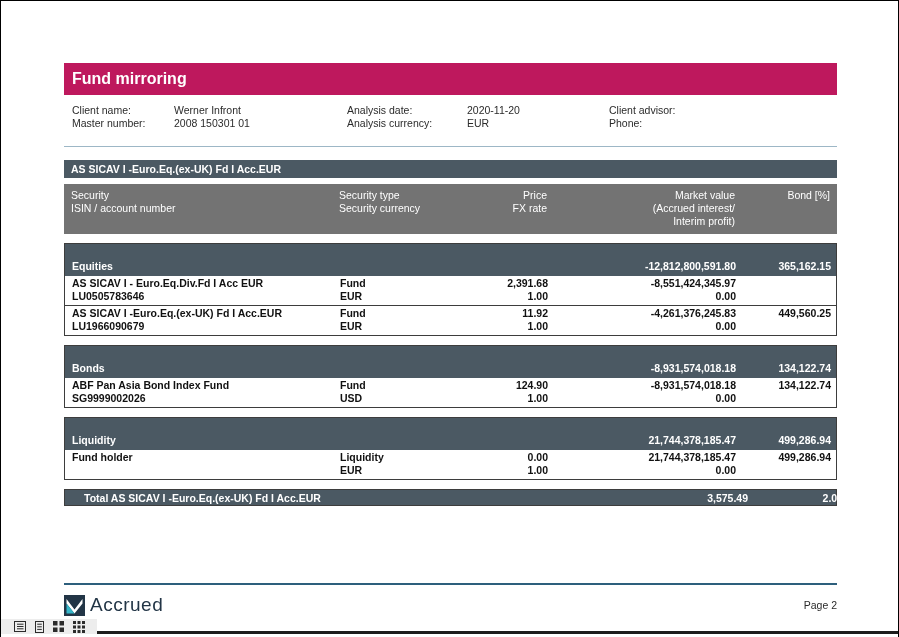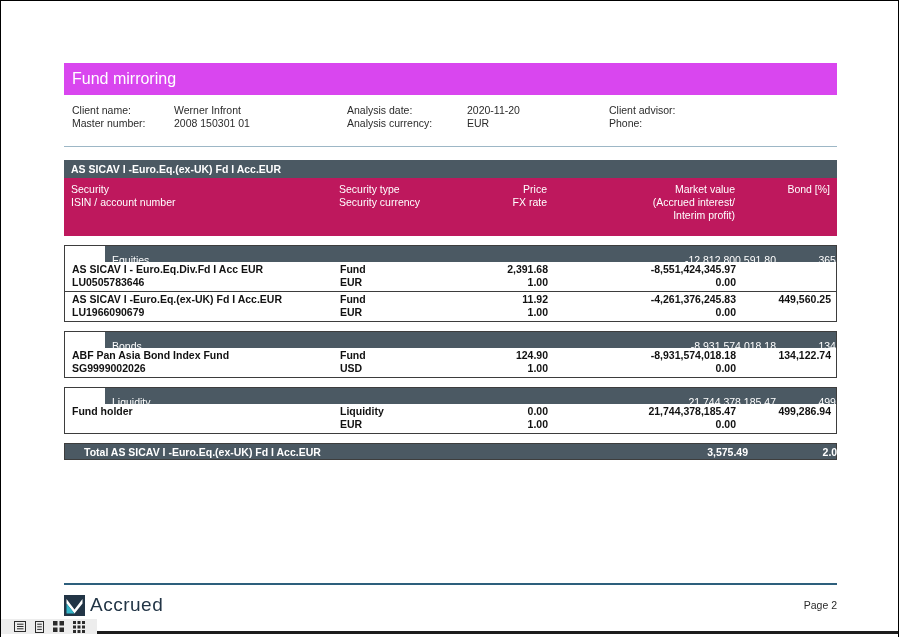--- a/index.html
+++ b/index.html
@@ -12,24 +12,24 @@
     border-left: 1px solid #000;
     border-top: 1px solid #000;
     border-right: 1px solid #000;
     overflow: hidden;
   }
   .page { position: absolute; left: 63px; top: 0; width: 773px; }
 
   
   .title-bar {
     margin-top: 62px; height: 32px;
-    background: #d946ef; color: #fff;
+    background: #be185d; color: #fff;
     display: flex; align-items: center;
     padding-left: 8px;
-    font-size: 16px; font-weight: normal;
+    font-size: 16px; font-weight: bold;
   }
 
   
   .client {
     margin-top: 9px;
     display: grid;
     grid-template-columns: 102px 173px 120px 142px 1fr;
     font-size: 10.5px; color: #2b2b2b;
     padding-left: 8px;
   }
@@ -42,33 +42,33 @@
     background: #4b5963; color: #fff;
     font-size: 10.5px; font-weight: bold;
     display: flex; align-items: center; padding-left: 7px;
   }
 
   
   .tgrid { display: grid; grid-template-columns: 268px 120px 88px 188px 95px; }
   .r { text-align: right; }
 
   .table-header {
-    background: #be185d; color: #fff;
+    margin-top: 6px;
+    background: #737373; color: #fff;
     font-size: 10.5px;
-    padding: 5px 7px 14px 7px;
+    padding: 5px 7px 6px 7px;
   }
   .table-header div { line-height: 13px; }
 
   .section-box { margin-top: 9px; border: 1px solid #3d3d3d; }
   .group-bar {
     background: #4b5963; color: #fff;
-    font-size: 10.5px; font-weight: normal;
+    font-size: 10.5px; font-weight: bold;
     height: 16px; align-items: center;
-    padding: 8px 7px;
-    margin-left: 40px;
+    padding: 16px 7px;
   }
   .span3 { grid-column: 1 / 4; }
   .row { padding: 1px 7px 2px 7px; font-size: 10.5px; color: #111; background: #fff; }
   .row + .row { border-top: 1px solid #3d3d3d; }
   .row div { line-height: 13px; font-weight: bold; }
 
   .total-bar {
     margin-top: 9px;
     background: #4b5963; color: #fff;
     font-size: 10.5px; font-weight: bold;

